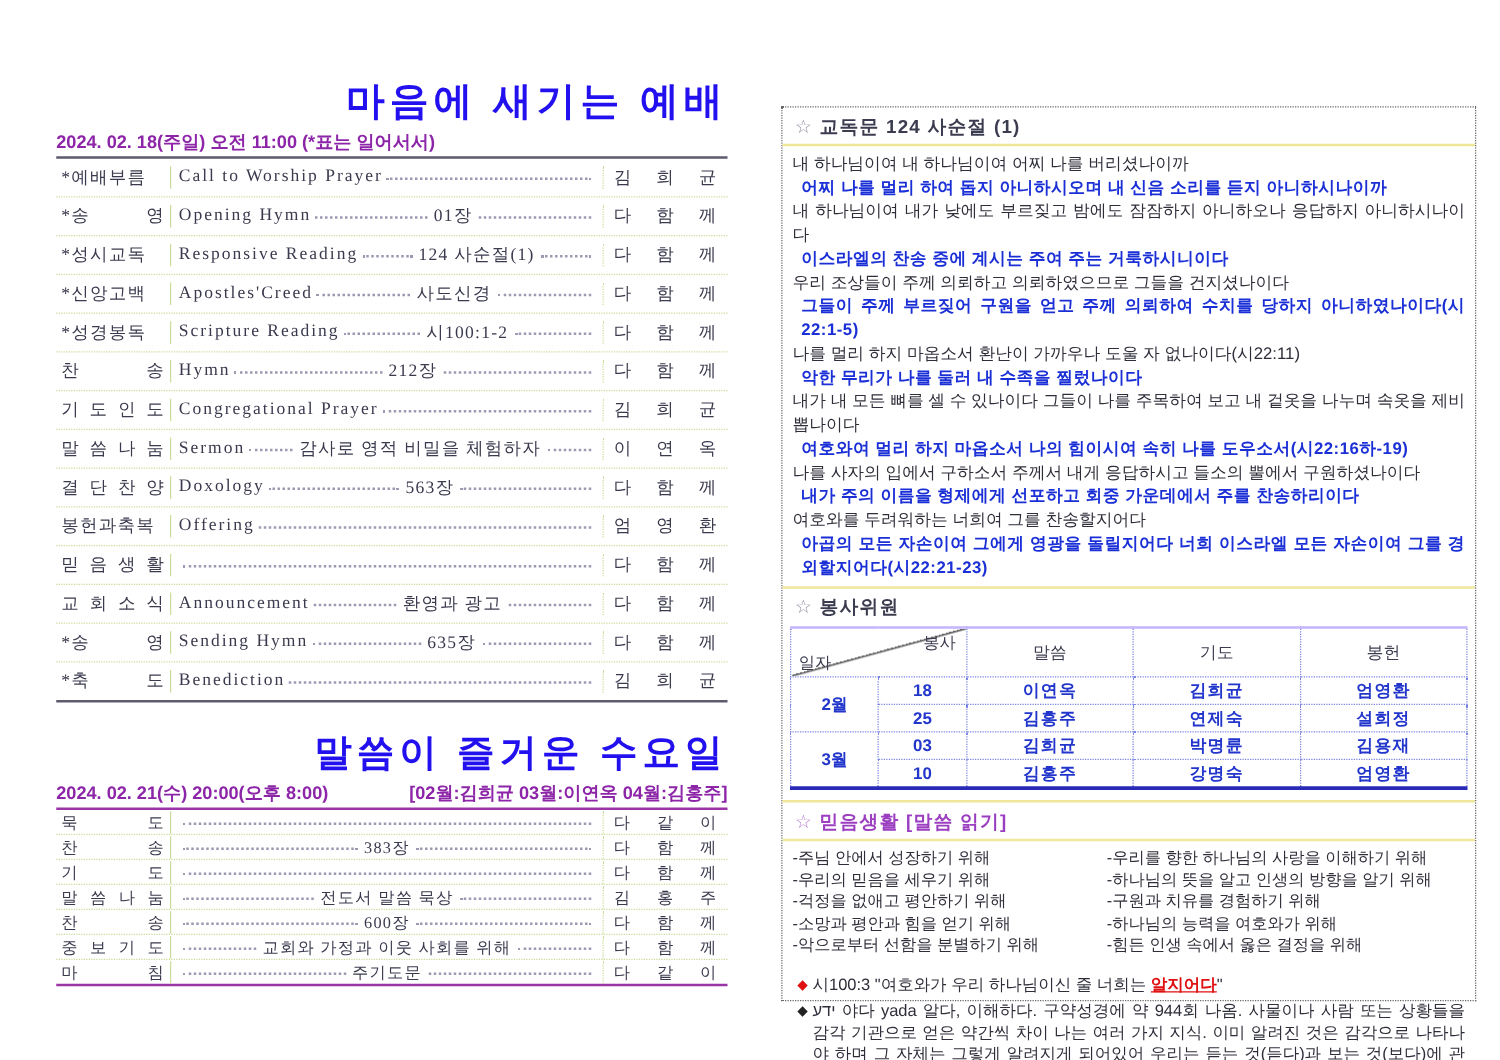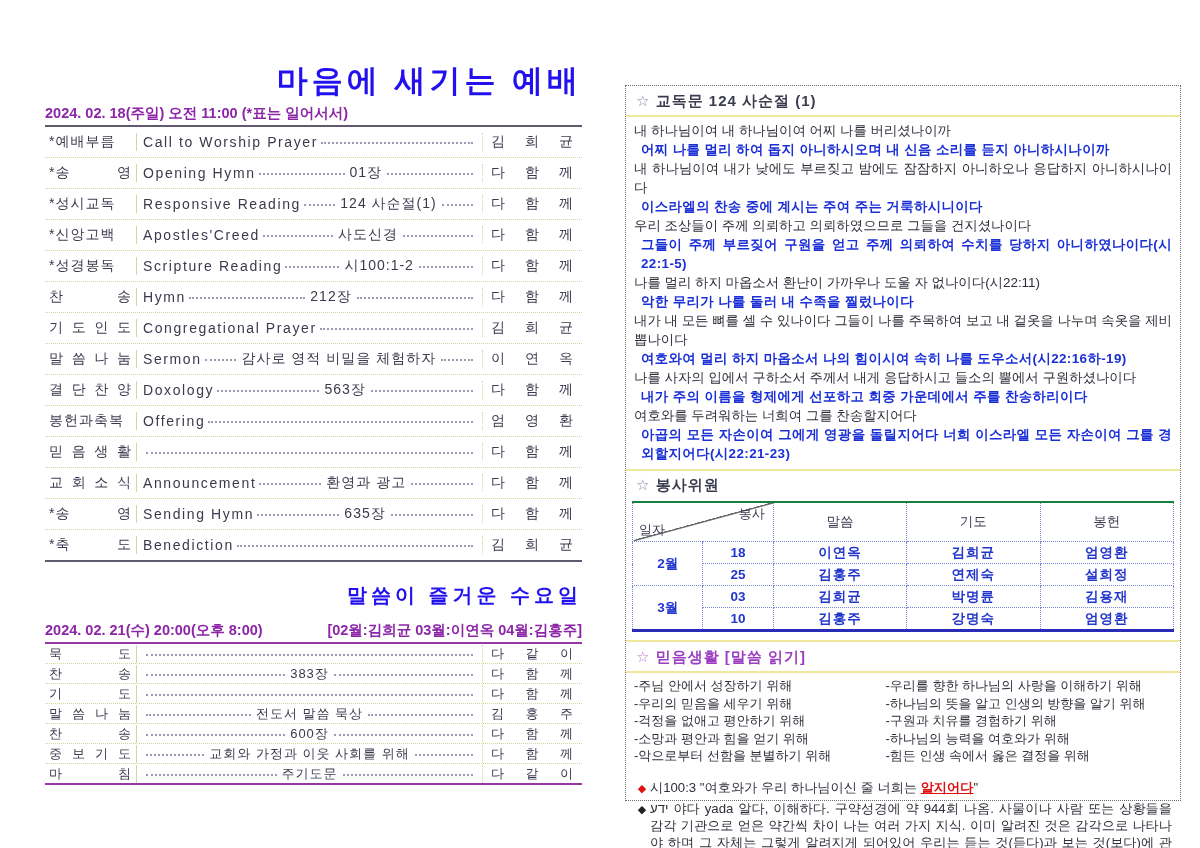--- a/index.html
+++ b/index.html
@@ -2,26 +2,26 @@
 <html lang="ko"><head>
 <meta charset="utf-8">
 <style>
   html,body{margin:0;padding:0;background:#fff;}
   body{width:1200px;height:848px;position:relative;font-family:"Liberation Sans","DejaVu Sans",sans-serif;color:#3a3a4e;overflow:hidden;}
 
   
   .left-col{position:absolute;left:45px;top:60px;width:537px;}
   .svc-title{font-weight:bold;color:#2211ee;text-align:right;letter-spacing:4px;}
   .svc-title.sun{font-size:31px;margin:0 0 2px 0;}
-  .svc-title.wed{font-size:20px;margin:20px 0 12px 0;}
+  .svc-title.wed{font-size:30px;margin:20px 0 2px 0;}
   .svc-date-row{display:flex;justify-content:space-between;align-items:flex-start;font-size:14.5px;font-weight:bold;color:#8d25a8;padding-bottom:2px;}
   .svc-table{width:100%;}
   .svc-table.sun{border-top:2px solid #5f5a6e;border-bottom:2px solid #5f5a6e;}
   .svc-table.wed{border-top:2px solid #9a35a5;border-bottom:2px solid #9a35a5;}
-  .svc-row{display:flex;align-items:center;border-bottom:1px dotted #c9dd9b;}
+  .svc-row{display:flex;align-items:center;border-bottom:1px dotted #c9dd9b;font-family:Liberation Serif, serif;}
   .svc-table .svc-row:last-child{border-bottom:none;}
   .svc-table.sun .svc-row{height:30px;font-size:14px;}
   .svc-table.wed .svc-row{height:19px;font-size:13px;}
   .svc-label{width:92px;flex:none;padding:0 4px;box-sizing:border-box;border-right:1px solid #c9dd9b;text-align:justify;text-align-last:justify;letter-spacing:1px;white-space:nowrap;}
   .svc-content{flex:1;display:flex;align-items:center;padding:0 6px;min-width:0;}
   .svc-content .eng{letter-spacing:1.6px;white-space:nowrap;}
   .svc-content .mid{white-space:nowrap;letter-spacing:1px;padding:0 2px;}
   .lead{flex:1;position:relative;min-width:8px;}
   .lead::after{content:"";position:absolute;left:3px;right:3px;top:45%;border-top:2px dotted #9a9ab2;}
   .svc-who{width:100px;flex:none;padding:0 8px;box-sizing:border-box;border-left:1px dotted #c9dd9b;text-align:justify;text-align-last:justify;letter-spacing:1px;}
@@ -29,21 +29,21 @@
   
   .right-col{position:absolute;left:625px;top:85px;width:556px;height:716px;border:1px dotted #6a6a6a;box-sizing:border-box;background:#fff;}
   .sec-head{font-size:15px;font-weight:bold;color:#3c3c50;padding:6px 10px 4px 10px;letter-spacing:1px;}
   .sec-head .star{color:#8a8aa0;font-weight:normal;}
   .yellow-line{border-bottom:2px solid #efe89a;}
   .reading{padding:4px 8px 6px 8px;font-size:13.4px;line-height:19px;color:#2e2e3a;}
   .reading .rd-line{text-align:justify;}
   .reading .rd-line.bold{color:#1a2fd6;font-weight:bold;padding-left:7px;letter-spacing:.4px;}
   .vol-head{padding-top:5px;}
   .vol-wrap{padding:2px 6px 8px 6px;}
-  table.vol{width:100%;border-collapse:collapse;font-size:13.5px;border-top:2px solid #15803d;border-bottom:3px solid #2a2ab8;table-layout:fixed;}
+  table.vol{width:100%;border-collapse:collapse;font-size:13.5px;border-top:2px solid #c4b5fd;border-bottom:3px solid #2a2ab8;table-layout:fixed;}
   table.vol td,table.vol th{border:1px dotted #7b86e0;text-align:center;padding:1px 2px;}
   table.vol th{font-weight:normal;color:#3c3c50;height:36px;}
   table.vol td{height:19px;}
   td.corner{position:relative;background:
       linear-gradient(to bottom right,transparent calc(50% - 1px),#666 calc(50% - 1px),#666 calc(50% + 0px),transparent calc(50% + 1px));}
   .corner .c-top{position:absolute;top:2px;right:8px;font-size:13px;}
   .corner .c-bot{position:absolute;bottom:2px;left:6px;font-size:13px;}
   .vol-month{color:#2236cc;font-weight:bold;}
   .vol-date{color:#2236cc;font-weight:bold;}
   .vol-name{color:#2236cc;font-weight:bold;letter-spacing:1px;}

